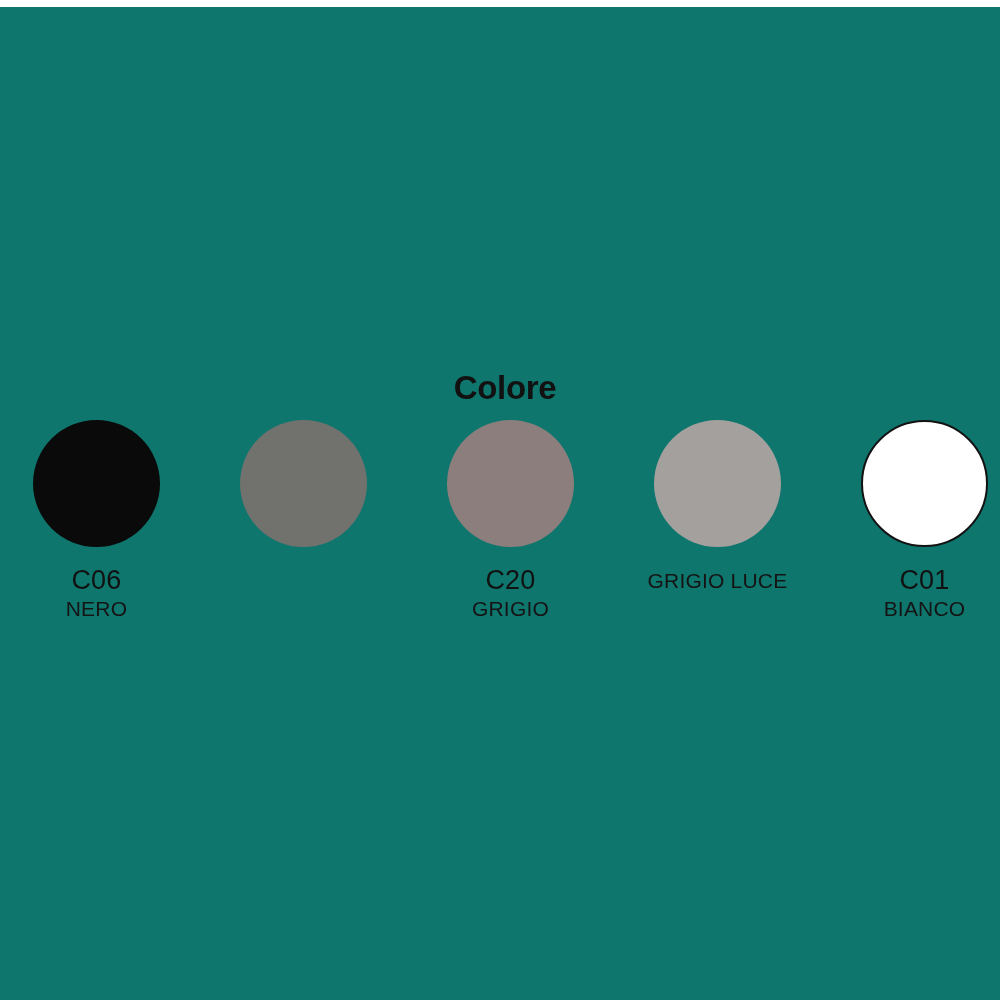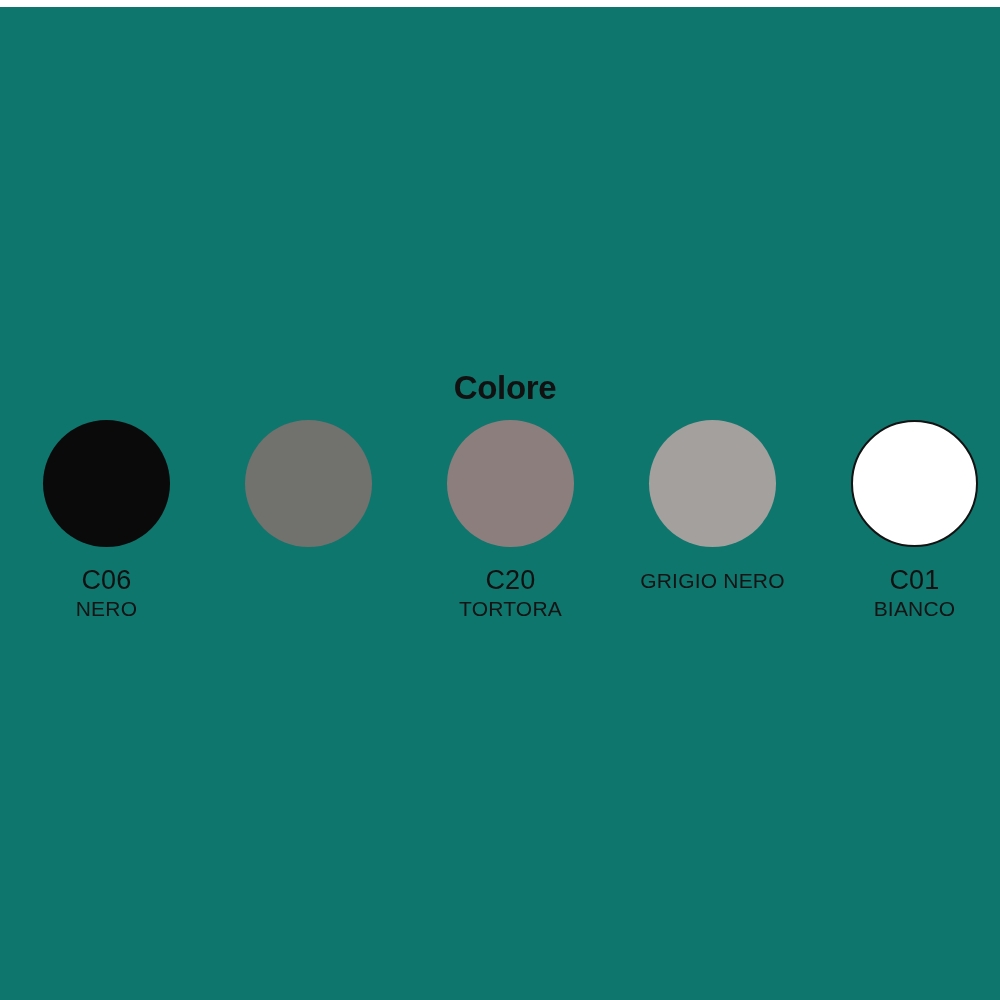--- a/index.html
+++ b/index.html
@@ -43,21 +43,21 @@
   
   .swatch-row {
     position: absolute;
     top: 413px;
     left: 0;
     width: 988px;
     height: 200px;
     display: flex;
     flex-direction: row;
     align-items: flex-start;
-    justify-content: center;
+    justify-content: space-between;
     padding-left: 33px;
     box-sizing: border-box;
   }
 
   .swatch {
     width: 127px;
     margin-right: 75px;
     display: flex;
     flex-direction: column;
     align-items: center;
@@ -121,27 +121,27 @@
       </div>
       <div class="swatch">
         <div class="swatch-disc" style="background: rgb(113, 113, 109);"></div>
         <div class="swatch-labels">
         </div>
       </div>
       <div class="swatch">
         <div class="swatch-disc" style="background: rgb(139, 126, 124);"></div>
         <div class="swatch-labels">
           <div class="swatch-code">C20</div>
-          <div class="swatch-name">TORTORA</div>
+          <div class="swatch-name">GRIGIO</div>
         </div>
       </div>
       <div class="swatch">
         <div class="swatch-disc" style="background: rgb(163, 160, 157);"></div>
         <div class="swatch-labels">
-          <div class="swatch-name">GRIGIO NERO</div>
+          <div class="swatch-name">GRIGIO LUCE</div>
         </div>
       </div>
       <div class="swatch">
         <div class="swatch-disc outlined" style="background: rgb(255, 255, 255);"></div>
         <div class="swatch-labels">
           <div class="swatch-code">C01</div>
           <div class="swatch-name">BIANCO</div>
         </div>
       </div>
     </div>

